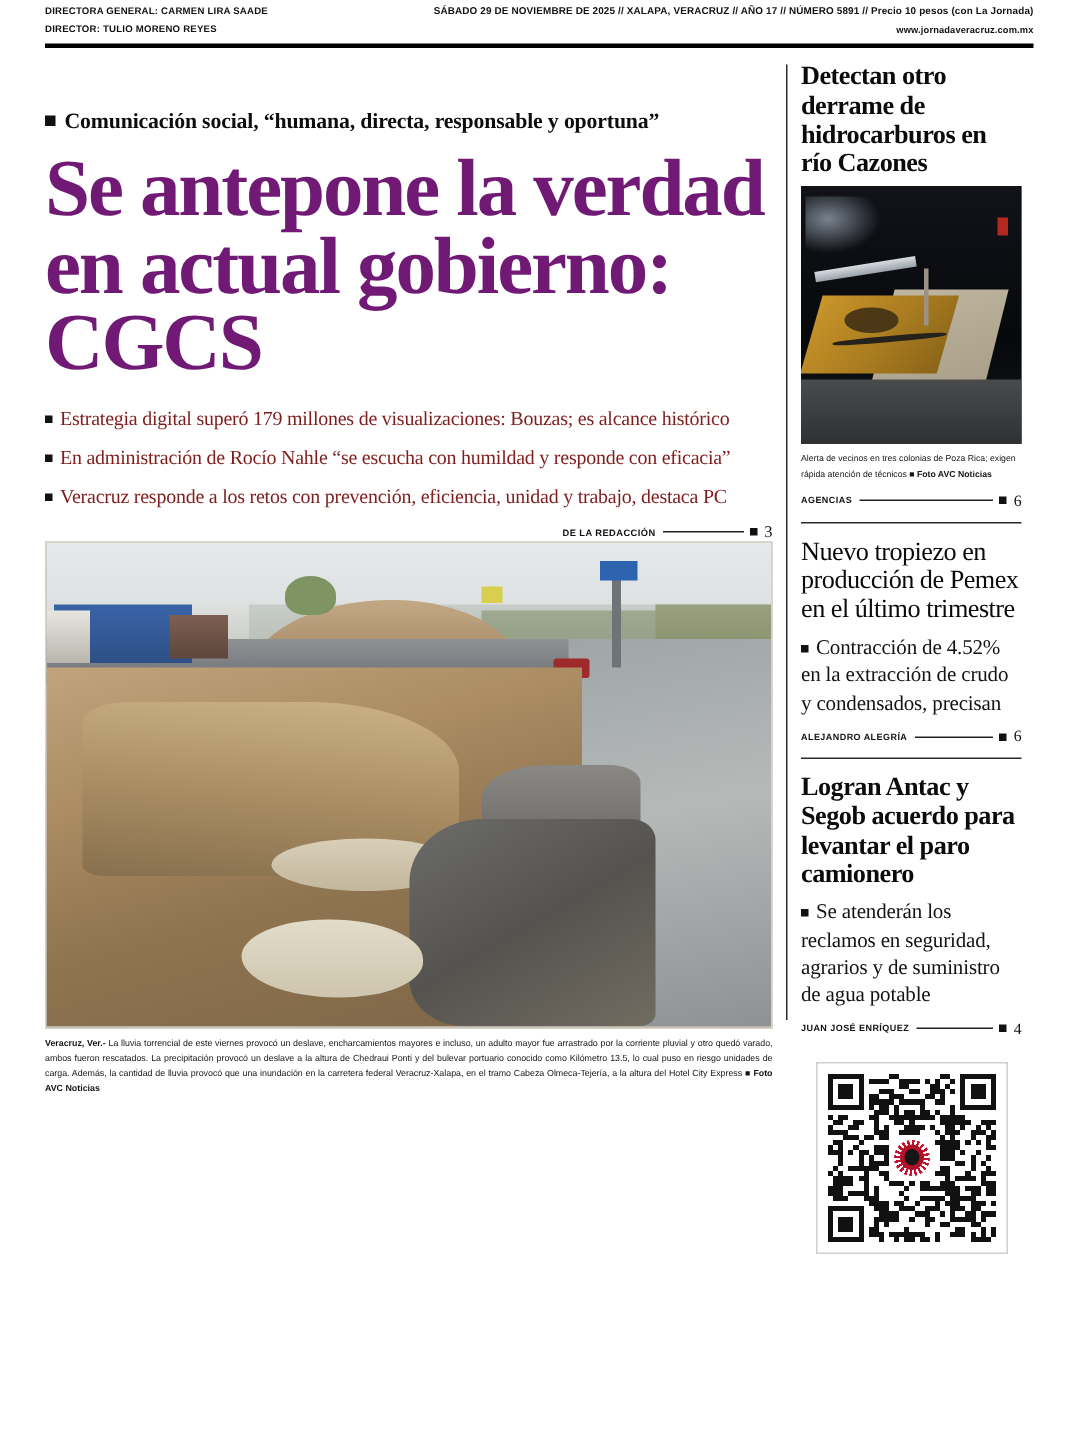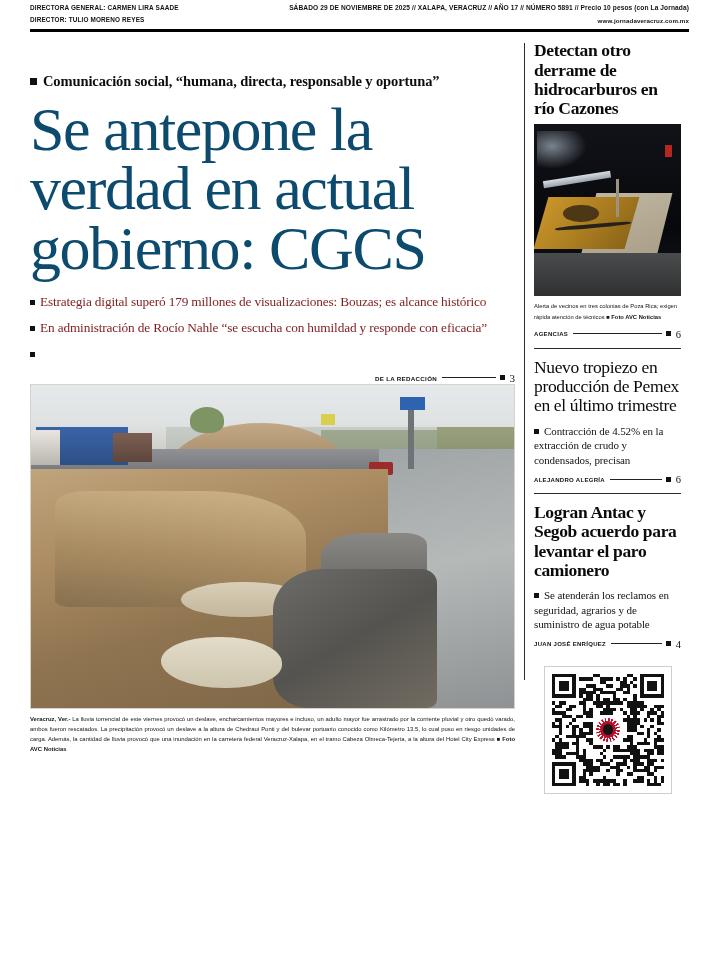--- a/index.html
+++ b/index.html
@@ -75,25 +75,25 @@
   .kicker{
     font-family:"Liberation Serif", serif;
     font-weight:700;font-size:14.5px;line-height:1.2;color:#0d0d0d;
     letter-spacing:-0.1px;white-space:nowrap;
   }
   .sq{display:inline-block;width:7px;height:7px;background:#111;margin-right:6px;vertical-align:1px;}
   .sq-sm{display:inline-block;width:5px;height:5px;background:#111;margin-right:5px;vertical-align:1px;}
 
   .headline{
     font-family:"Liberation Serif", serif;
-    font-weight:400;
-    font-size:62px;
+    font-weight:700;
+    font-size:54px;
     line-height:0.96;
     letter-spacing:-1.4px;
-    color:#0c4a6e;
+    color:#701a75;
     margin-top:9px;
   }
 
   .bullets{margin-top:16px;}
   .bullet{
     font-family:"Liberation Serif", serif;
     font-size:13.3px;line-height:1.25;color:#7f1d1d;
     margin-bottom:9.5px;letter-spacing:-0.15px;white-space:nowrap;
   }
 
@@ -222,21 +222,21 @@
     letter-spacing:0.3px;text-transform:uppercase;color:#111;white-space:nowrap;
   }
   .r-byline .ln{flex:1;height:1px;background:#222;margin:0 4px 1px 5px;}
   .r-byline .sqb{width:5px;height:5px;background:#111;margin-bottom:1px;}
   .r-byline .pg{font-family:"Liberation Serif", serif;font-size:10.5px;color:#111;margin-left:5px;}
 
   .r-rule{height:1px;background:#2b2b2b;margin:8px 0 9px 0;}
 
   .r-bullet{
     font-family:"Liberation Serif", serif;
-    font-size:11px;line-height:1.32;color:#131313;margin-top:8px;letter-spacing:-0.1px;
+    font-size:14px;line-height:1.32;color:#131313;margin-top:8px;letter-spacing:-0.1px;
   }
 
   
   .qr-wrap{margin-top:16px;display:flex;justify-content:center;}
   .qr-box{
     width:128px;height:128px;background:#fff;border:1px solid #cfcfcf;
     position:relative;padding:7px;box-sizing:border-box;
   }
   .qr-canvas{width:100%;height:100%;position:relative;}
   .qr-logo{
@@ -288,21 +288,21 @@
       <div class="headline">Se antepone la verdad en actual gobierno: CGCS</div>
 
       <div class="bullets">
         <div class="bullet">
           <span class="sq-sm"></span><span>Estrategia digital superó 179 millones de visualizaciones: Bouzas; es alcance histórico</span>
         </div>
         <div class="bullet">
           <span class="sq-sm"></span><span>En administración de Rocío Nahle “se escucha con humildad y responde con eficacia”</span>
         </div>
         <div class="bullet">
-          <span class="sq-sm"></span>
+          <span class="sq-sm"></span><span>Veracruz responde a los retos con prevención, eficiencia, unidad y trabajo, destaca PC</span>
         </div>
       </div>
 
       <div class="byline-row">
         <div class="byline-wrap">
           <span class="byline-name">De la Redacción</span>
           <span class="byline-line"></span>
           <span class="byline-sq"></span>
           <span class="byline-page">3</span>
         </div>

